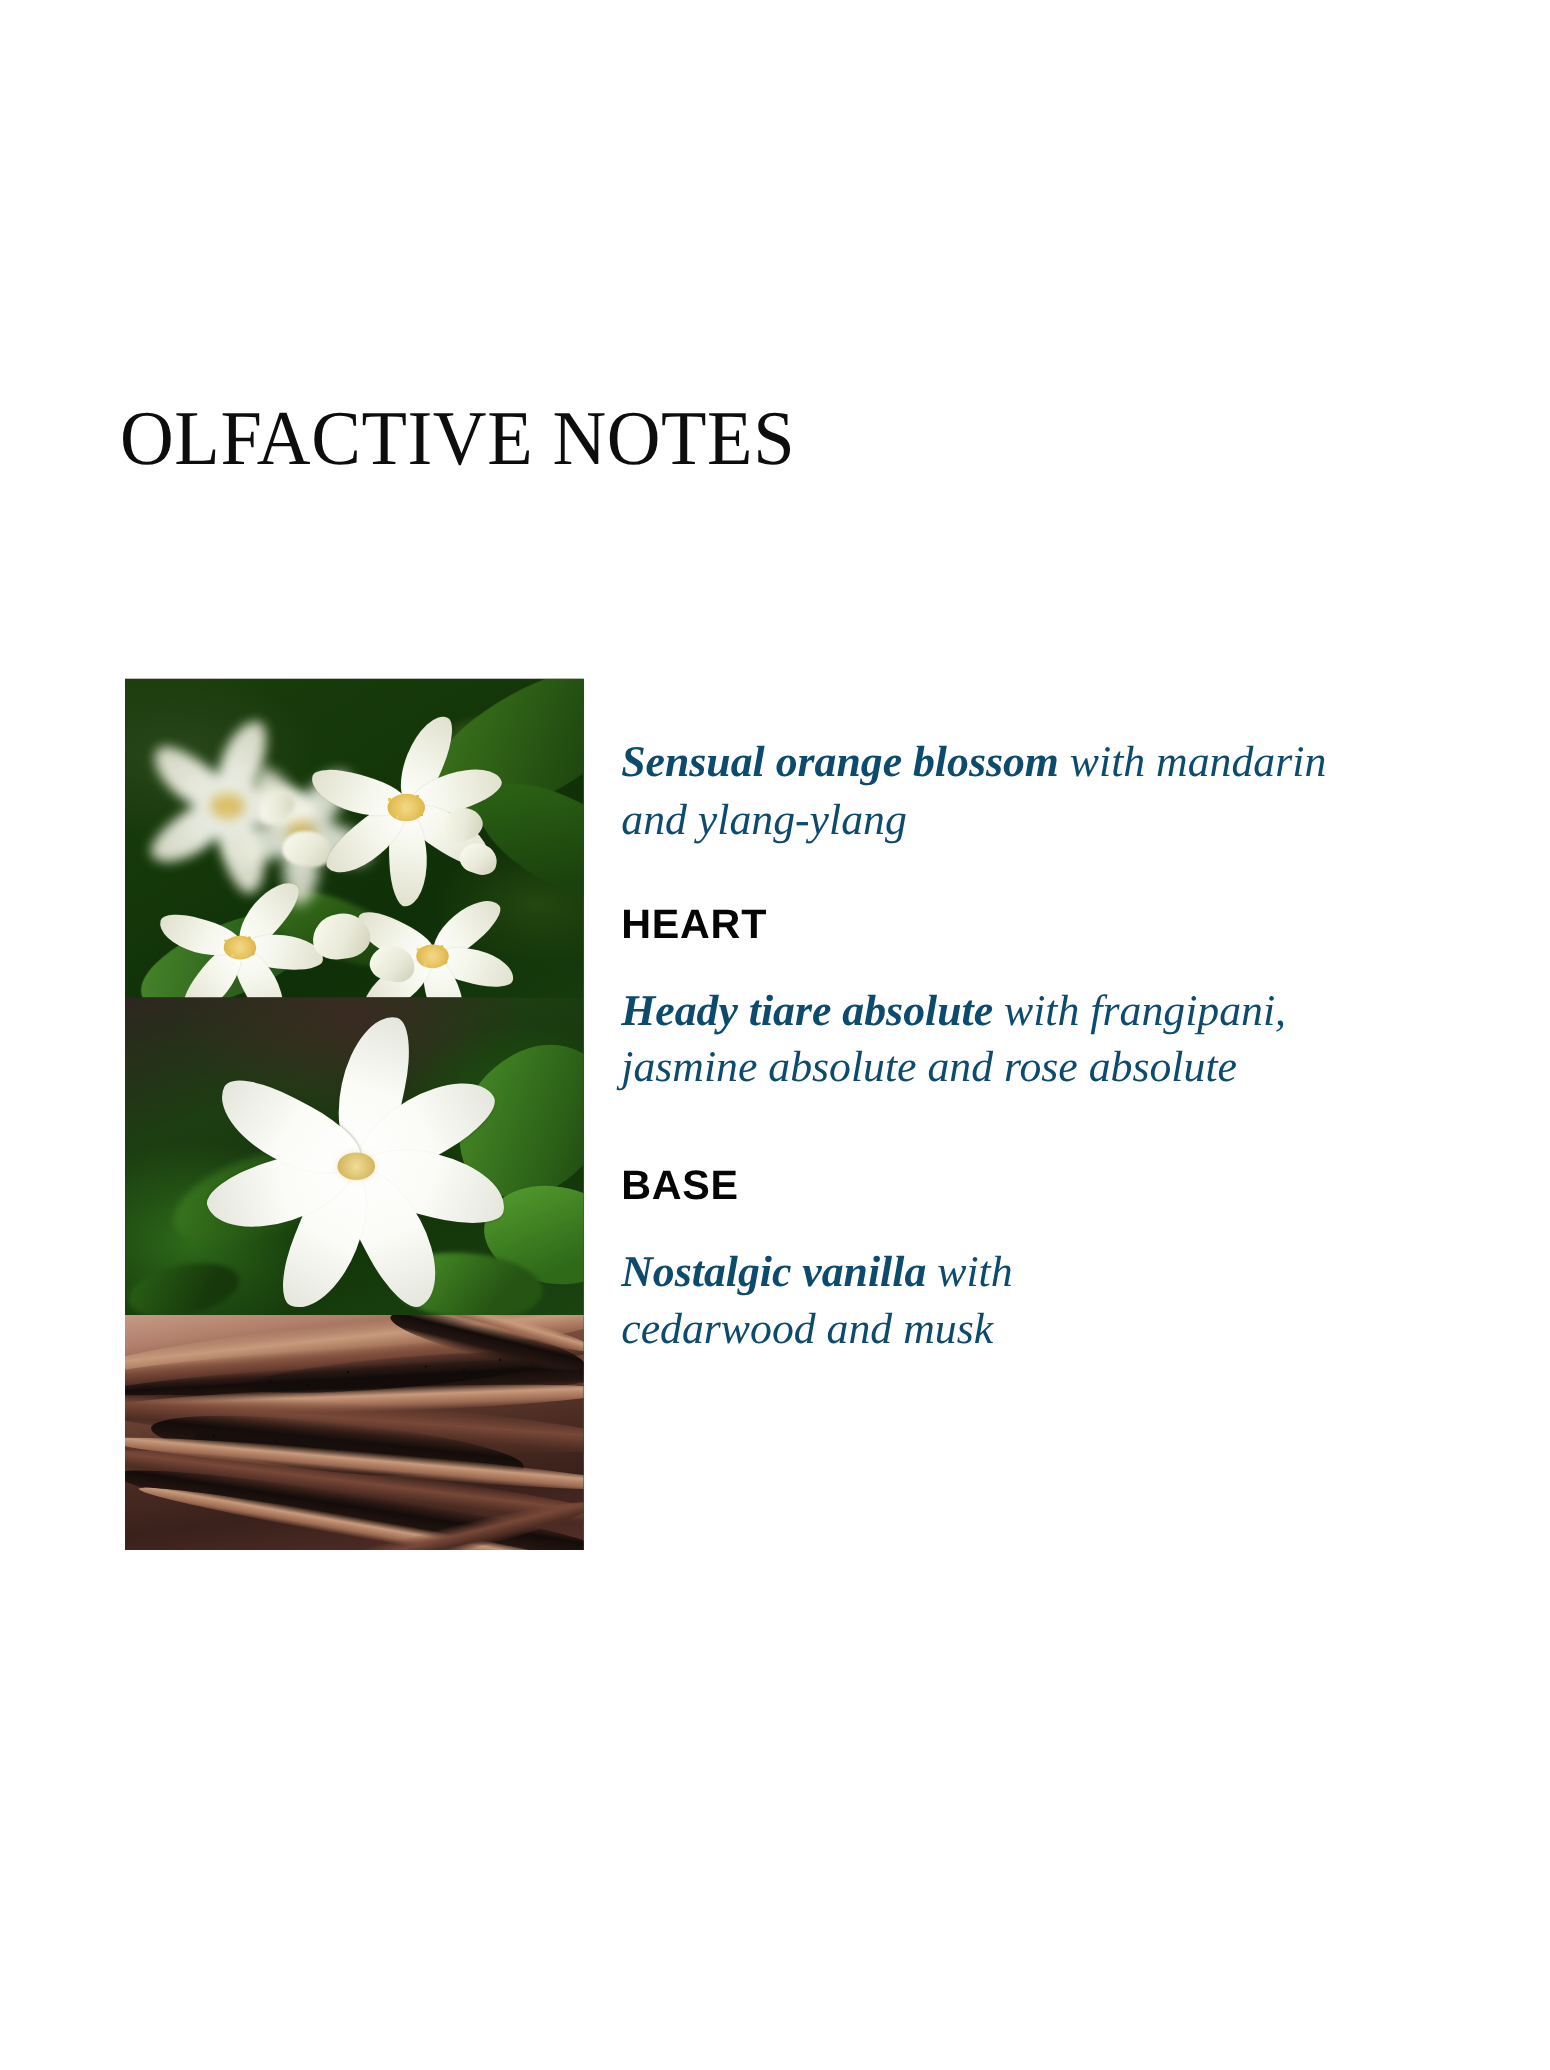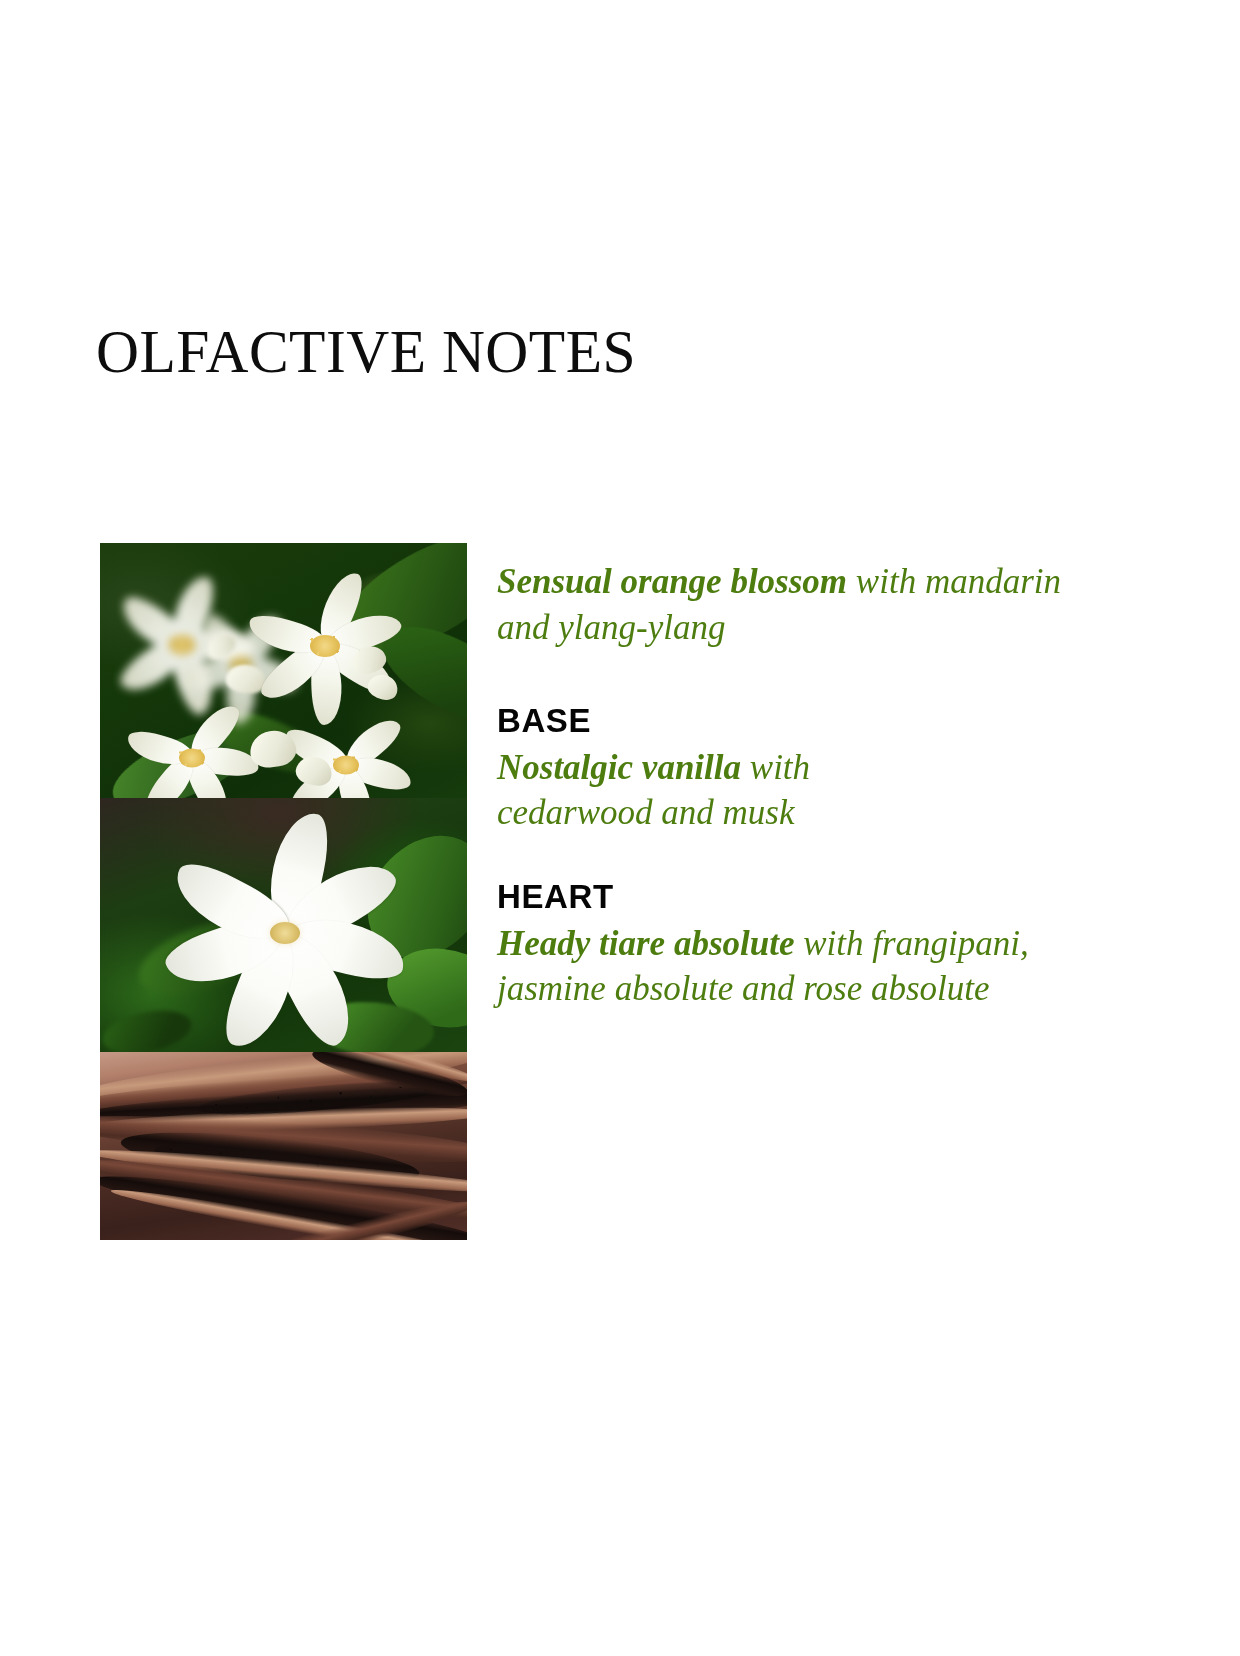--- a/index.html
+++ b/index.html
@@ -245,22 +245,23 @@
     letter-spacing: 0.6px;
     color: #050505;
     line-height: 1.15;
     margin-bottom: 5px;
   }
   .note-desc {
     font-family: "Liberation Serif", serif;
     font-style: italic;
     font-size: 35px;
     line-height: 1.30;
-    color: #4d7c0f;
+    color: #0c4a6e;
     max-width: 590px;
+    margin-top: 28px;
   }
   .note-desc .lead {
     font-weight: bold;
     font-style: italic;
   }
 
   
   #group-top    { margin-top: 0px;  }
   #group-heart  { margin-top: 42px; }
   #group-base   { margin-top: 52px; }
@@ -376,24 +377,24 @@
       <div class="pod pod-light" style="width:140px;height:14px;left:240px;top:2px;transform:rotate(16deg);"></div>
     </div>
   </div>
 
   <div class="notes-text">
 
     <div class="note-group" id="group-top">
       <div class="note-desc"><span class="lead">Sensual orange blossom</span><span> with mandarin and ylang-ylang</span></div>
     </div>
 
+    <div class="note-group" id="group-heart">
+      <div class="note-label">HEART</div>
+      <div class="note-desc"><span class="lead">Heady tiare absolute</span><span> with frangipani, jasmine absolute and rose absolute</span></div>
+    </div>
+
     <div class="note-group" id="group-base">
       <div class="note-label">BASE</div>
       <div class="note-desc"><span class="lead">Nostalgic vanilla</span><span> with cedarwood and musk</span></div>
     </div>
 
-    <div class="note-group" id="group-heart">
-      <div class="note-label">HEART</div>
-      <div class="note-desc"><span class="lead">Heady tiare absolute</span><span> with frangipani, jasmine absolute and rose absolute</span></div>
-    </div>
-
   </div>
 </div>
 
 </body></html>

